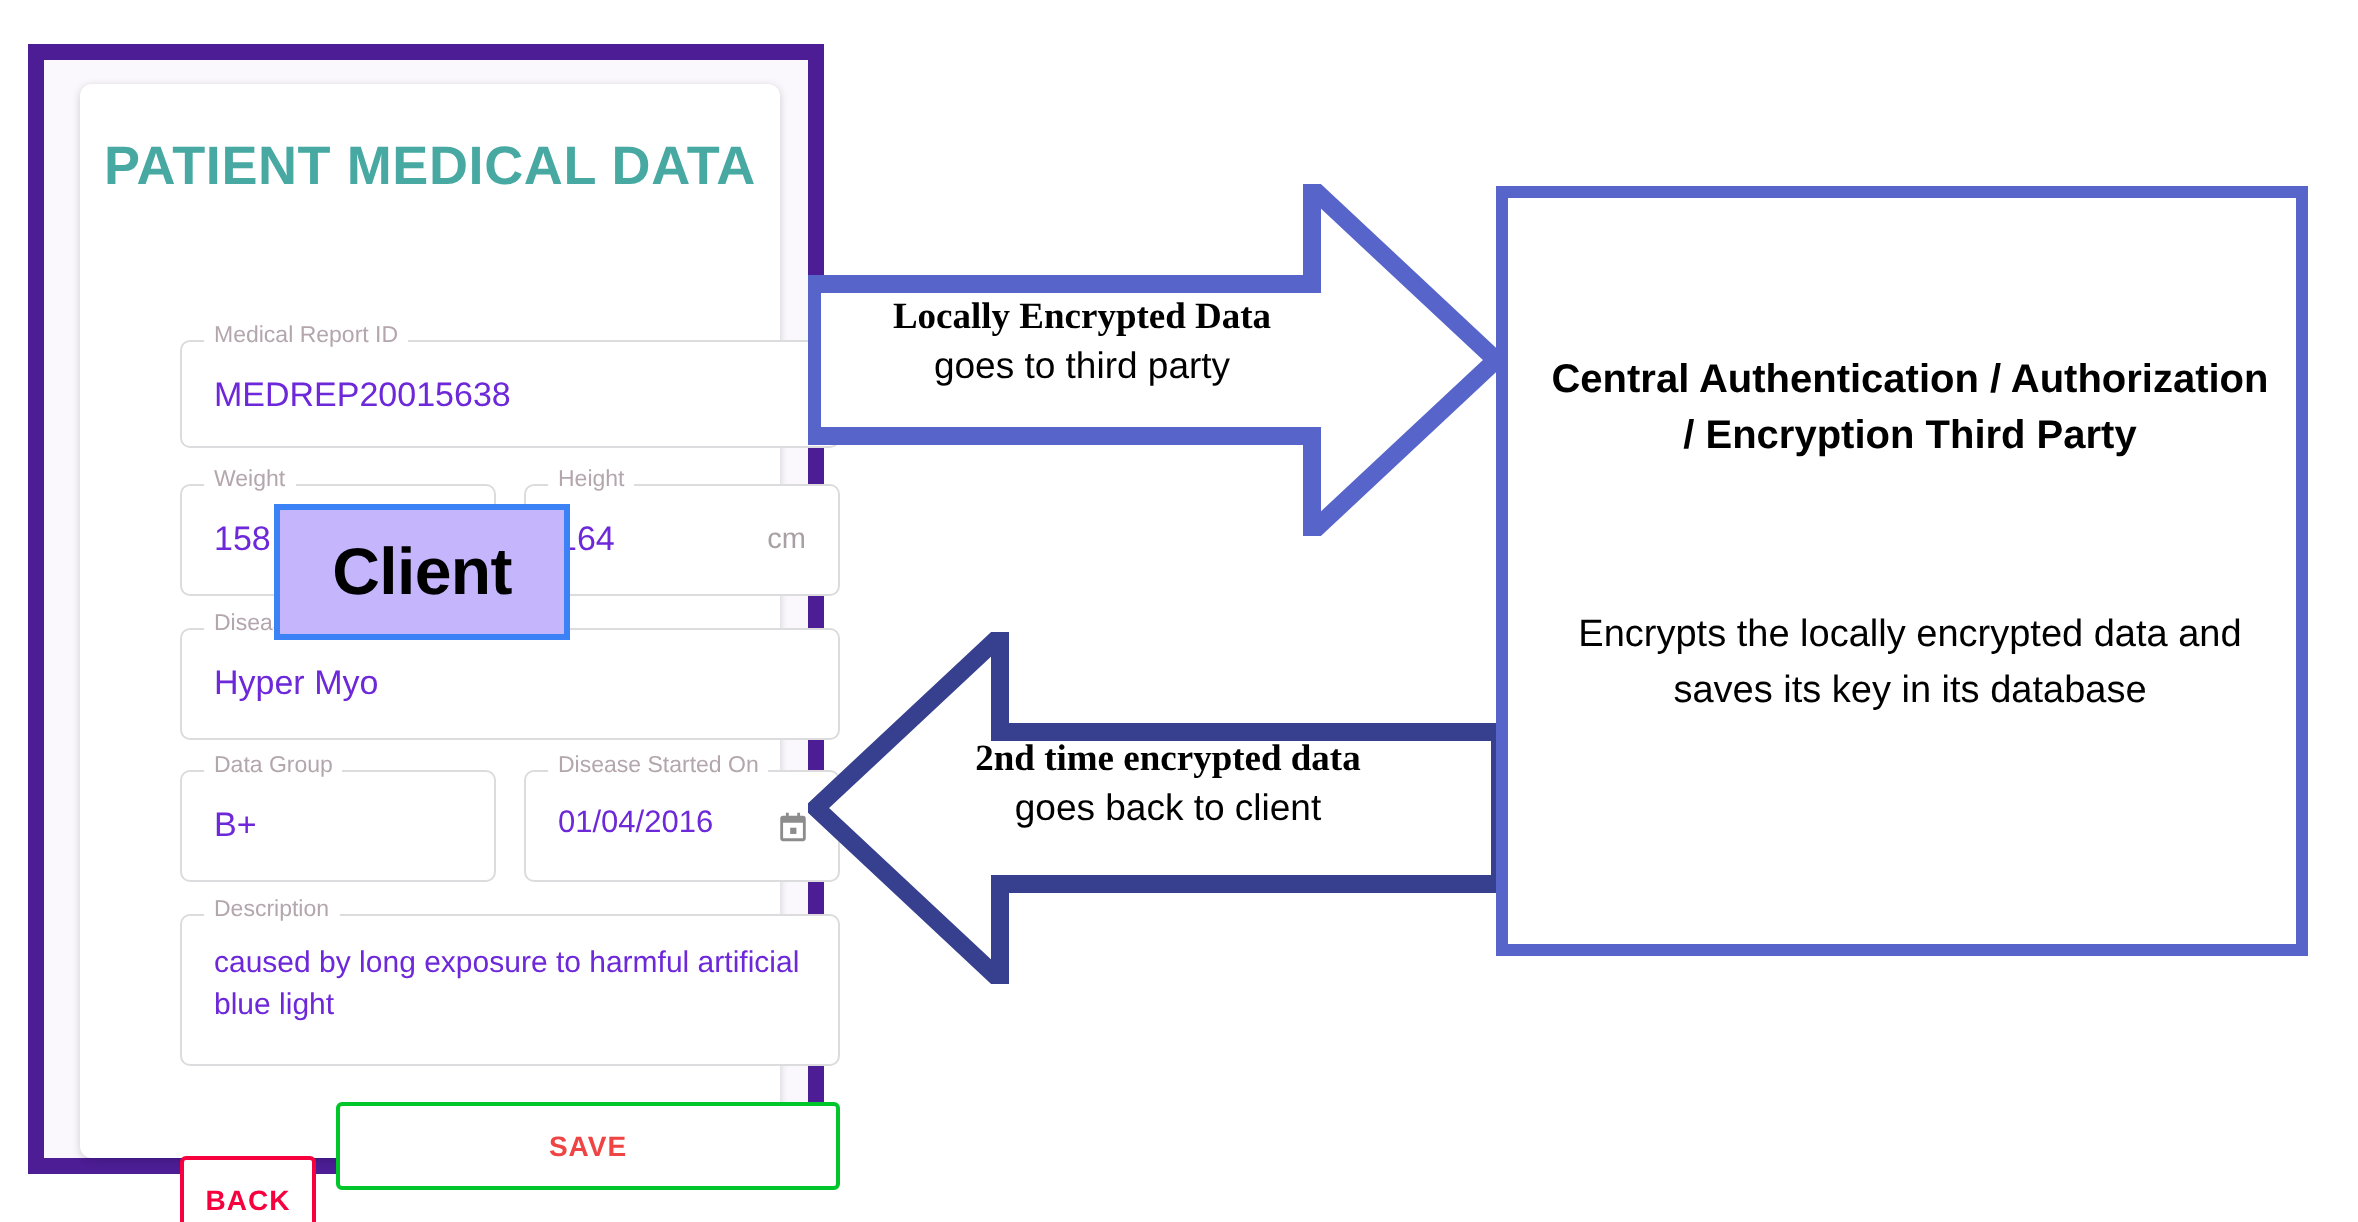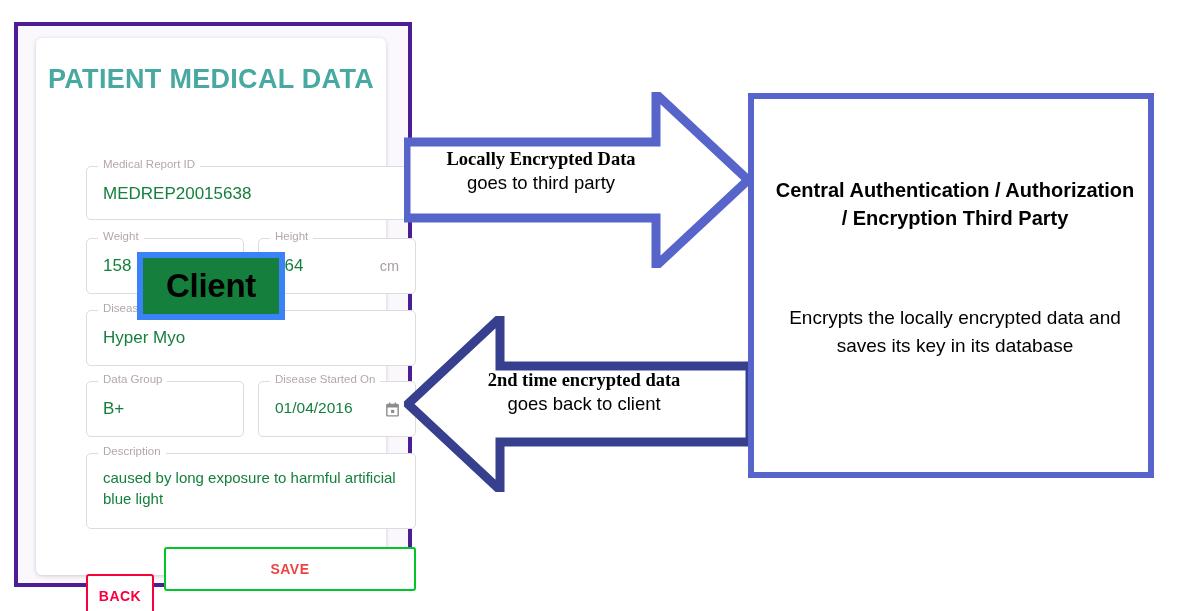--- a/index.html
+++ b/index.html
@@ -7,21 +7,21 @@
     width:1179px;height:611px;
     background:#ffffff;
     font-family:"Liberation Sans", sans-serif;
     position:relative;
     overflow:hidden;
   }
 
   
   #client-panel{
     position:absolute;left:14px;top:22px;width:398px;height:565px;
-    border:4px solid #4c1d95;
+    border:8px solid #4c1d95;
     background:#faf7fd;
     box-sizing:border-box;
   }
   #client-card{
     position:absolute;left:18px;top:12px;width:350px;height:537px;
     background:#ffffff;
     border-radius:6px;
     box-shadow:0 1px 4px rgba(0,0,0,.18);
     box-sizing:border-box;
   }
@@ -50,21 +50,21 @@
     padding:0 5px;
     font-size:11.5px;
     color:#b3a6ad;
     white-space:nowrap;
     line-height:1;
   }
   .fval{
     position:absolute;
     left:16px;top:17px;
     font-size:17px;
-    color:#15803d;
+    color:#6d28d9;
     white-space:nowrap;
   }
   .funit{
     position:absolute;
     right:16px;top:19px;
     font-size:14.5px;
     color:#a9a0a6;
   }
   .fval.multi{
     top:14px;right:16px;white-space:normal;line-height:1.38;font-size:15px;
@@ -93,22 +93,22 @@
     font-size:14px;font-weight:bold;letter-spacing:.5px;
     border-radius:3px;
     cursor:pointer;
   }
   #back-button{left:50px;top:536px;width:68px;height:44px;border:2.5px solid #f6003e;color:#f6003e;}
   #save-button{left:128px;top:509px;width:252px;height:44px;border:2.5px solid #00c62b;color:#ef4444;}
 
   
   #client-callout{
     position:absolute;left:137px;top:252px;width:148px;height:68px;
-    border:6px solid #3b82f6;
-    background:#15803d;
+    border:3px solid #3b82f6;
+    background:#c4b5fd;
     box-sizing:border-box;
     display:flex;align-items:center;justify-content:center;
     font-size:33px;font-weight:bold;color:#000;
     letter-spacing:-.3px;
   }
 
   
   .arrow-wrap{position:absolute;}
   .arrow-wrap svg{display:block;}
   .arrow-text{

